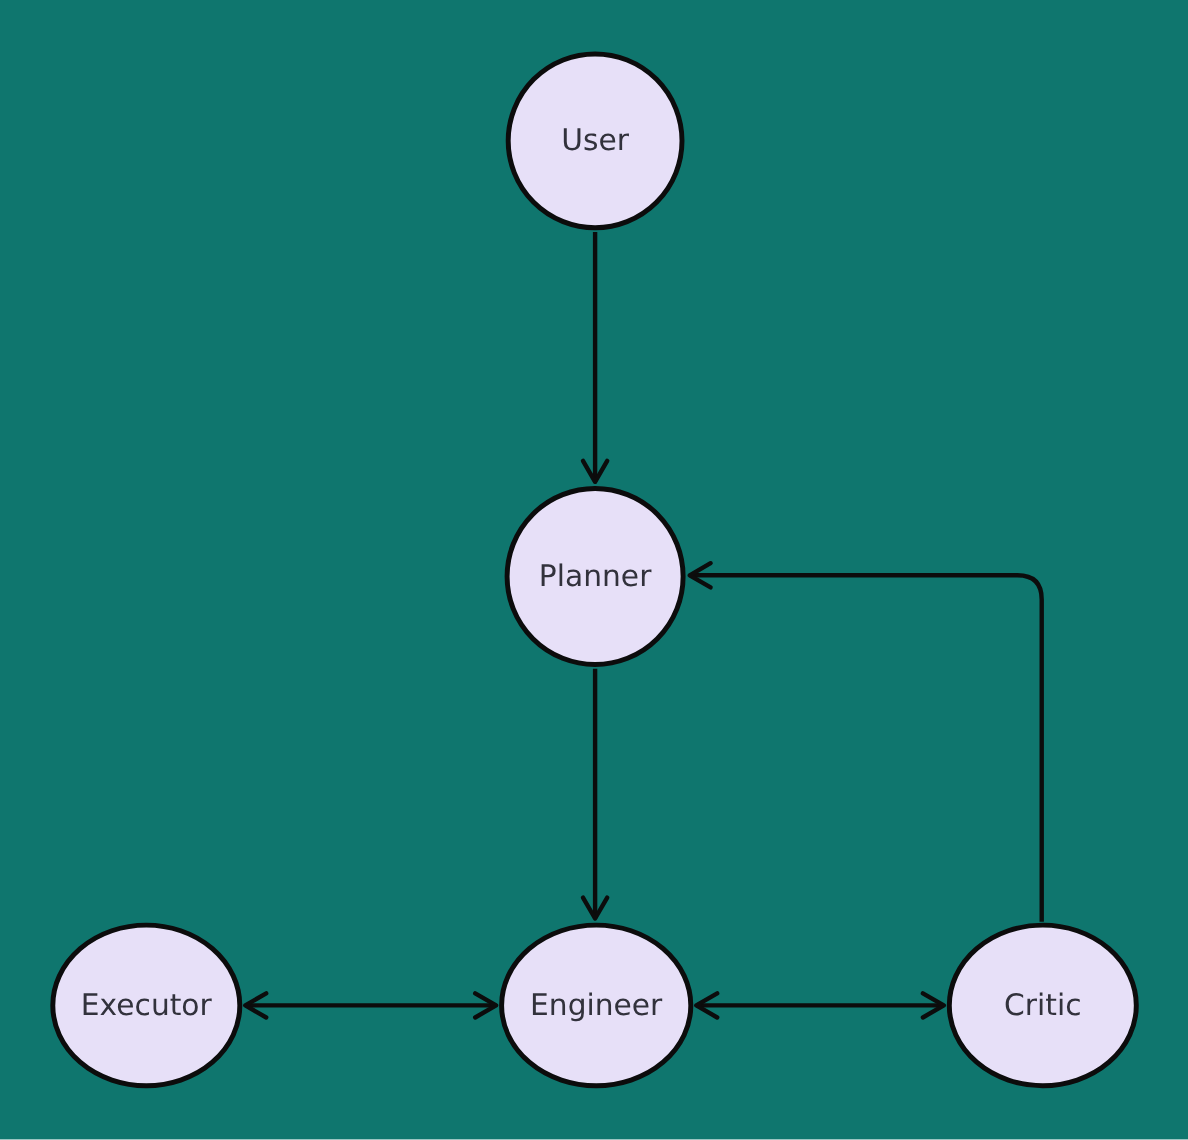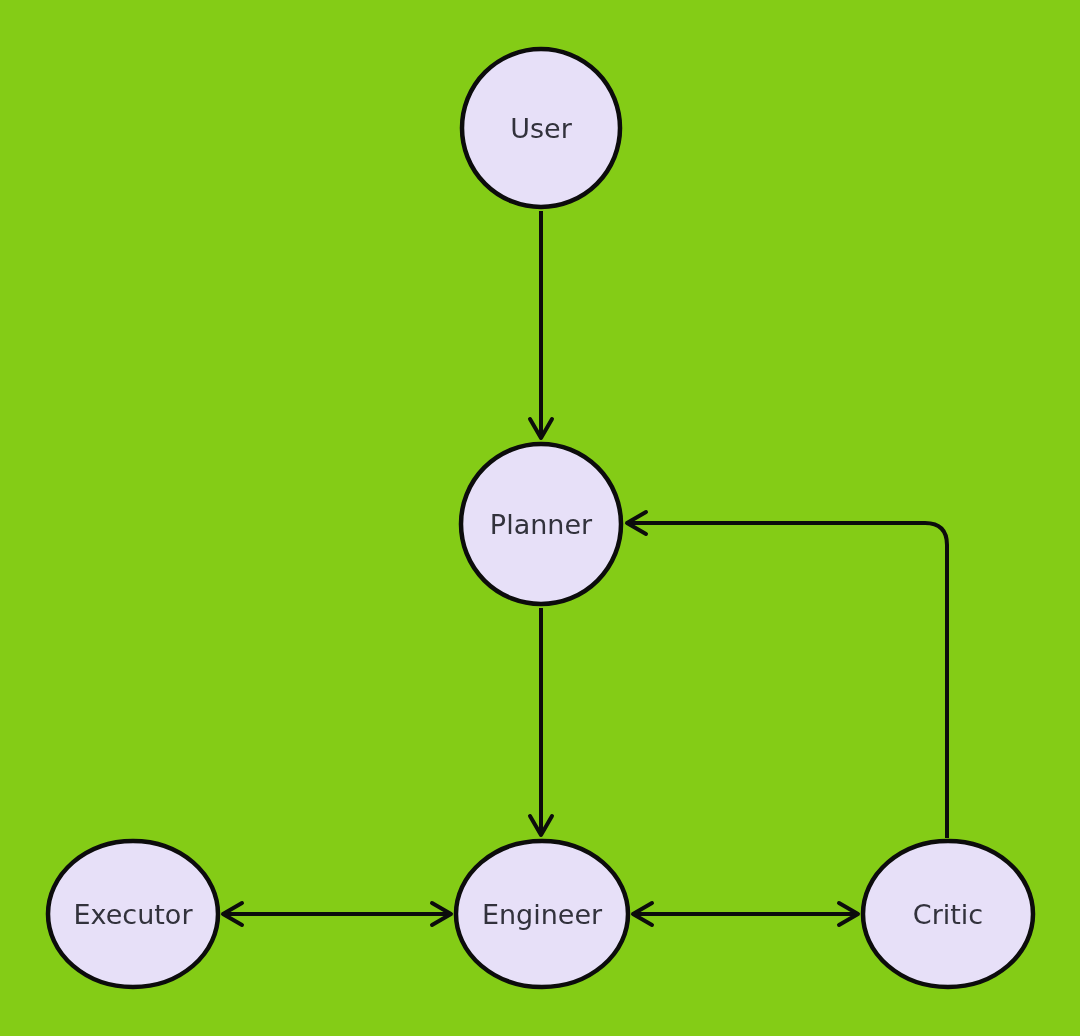--- a/index.html
+++ b/index.html
@@ -5,21 +5,21 @@
   html, body {
     margin: 0;
     padding: 0;
     background: #fdfdfd;
     font-family: "DejaVu Sans", "Liberation Sans", sans-serif;
   }
   .stage {
     position: relative;
     width: 1080px;
     height: 1036px;
-    background: #84cc16;
+    background: #0f766e;
     overflow: hidden;
   }
   svg { display: block; }
   .node-label {
     font-family: "DejaVu Sans", "Liberation Sans", sans-serif;
     font-size: 27px;
   }
 </style>
 </head>
 <body>

